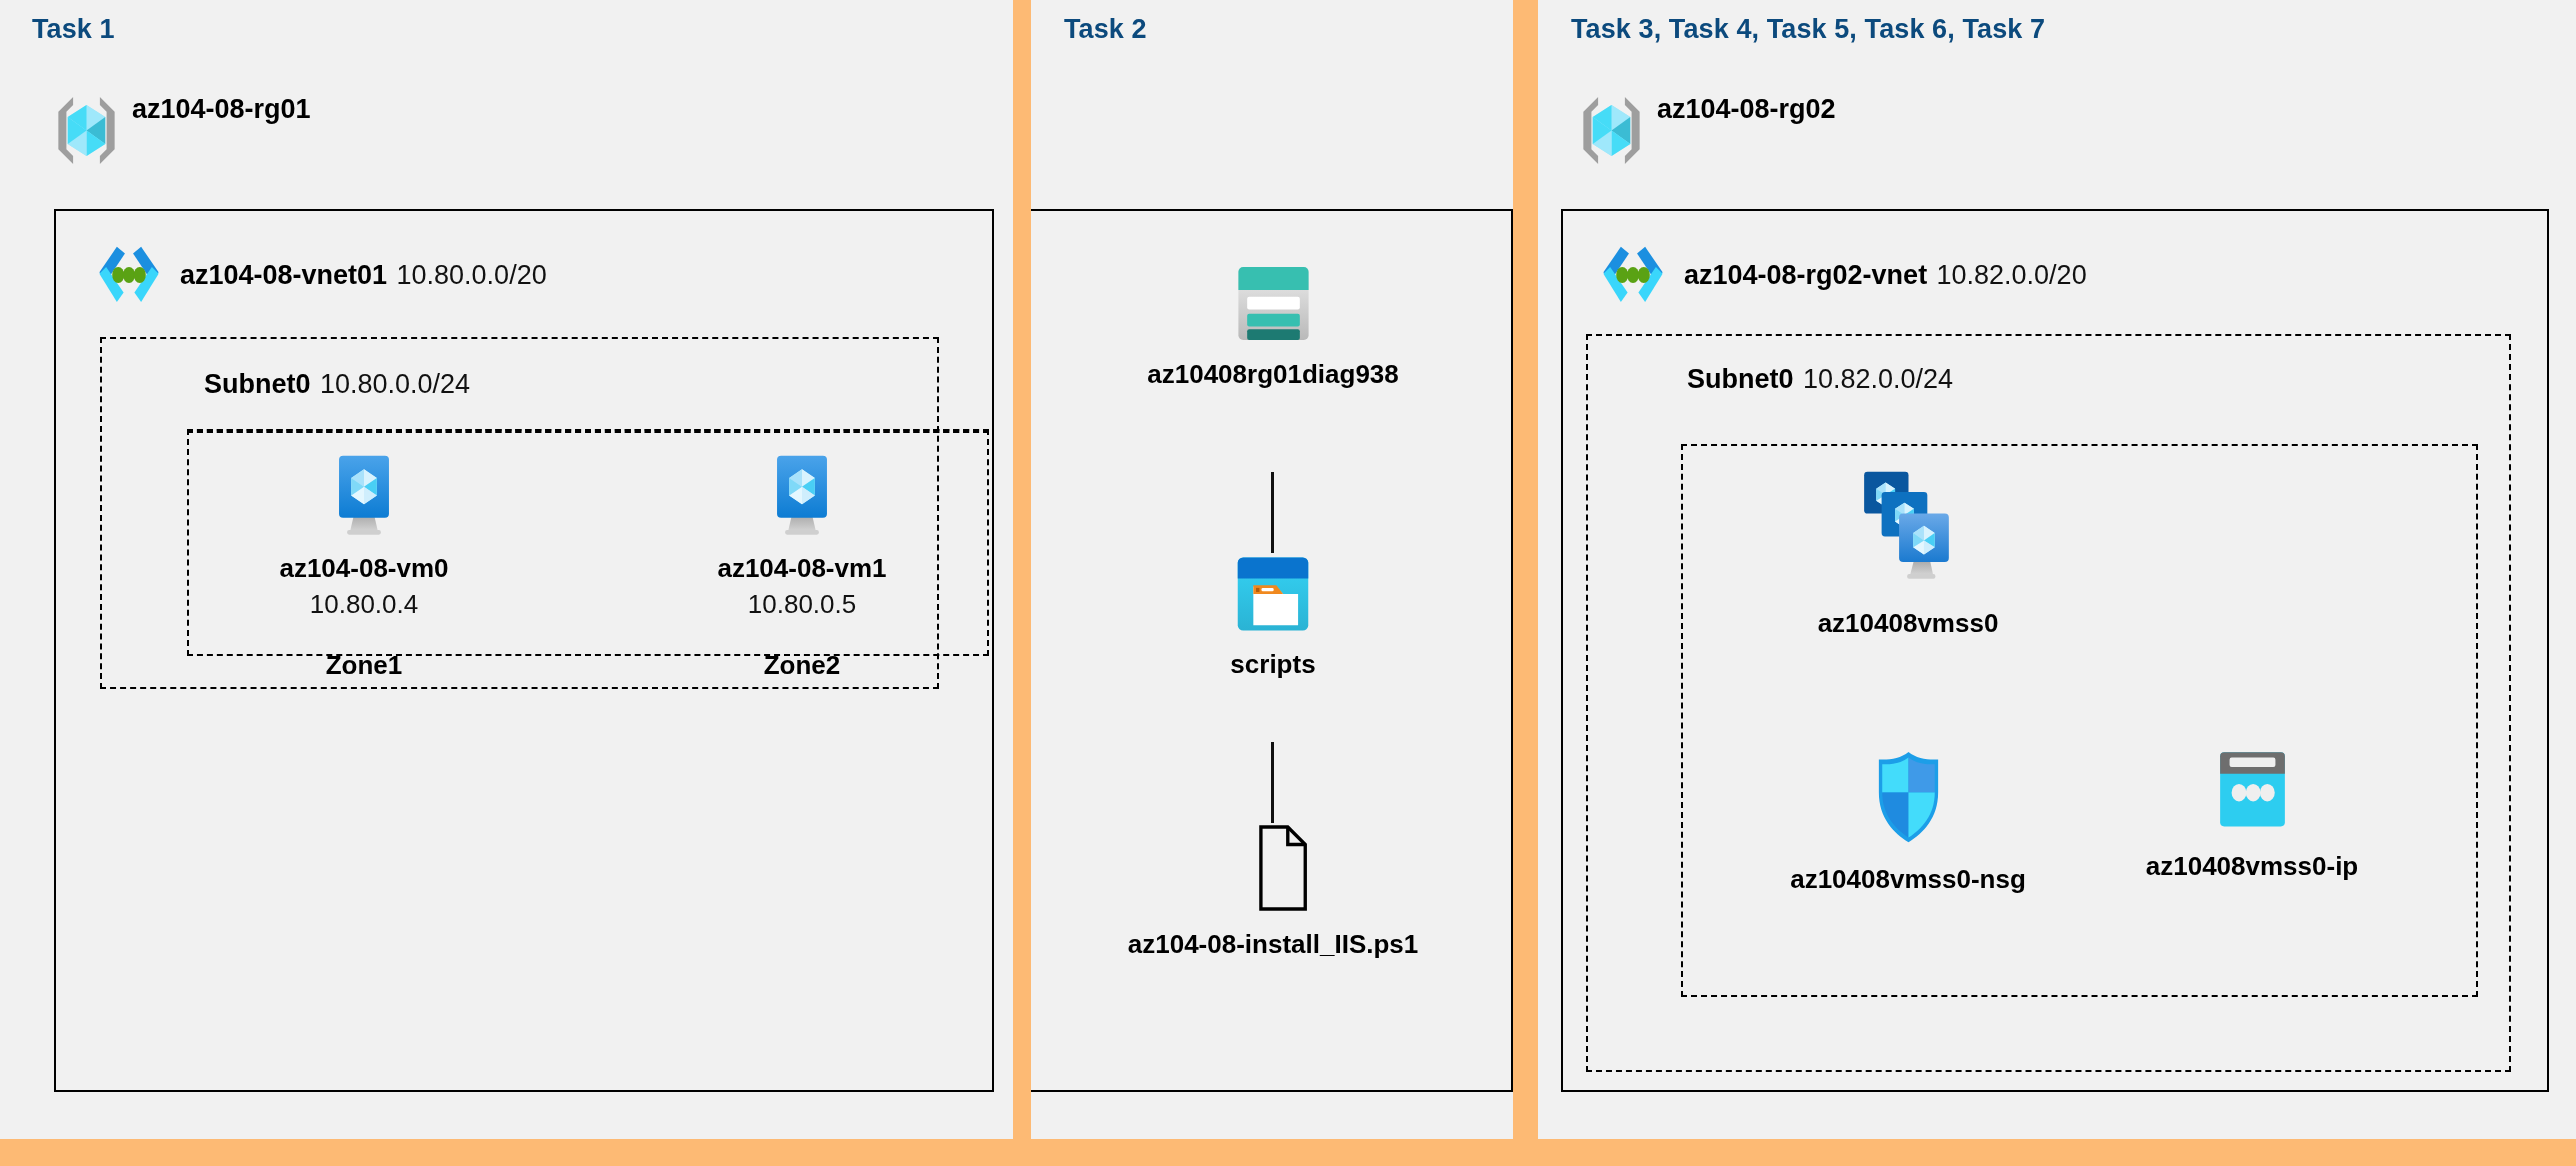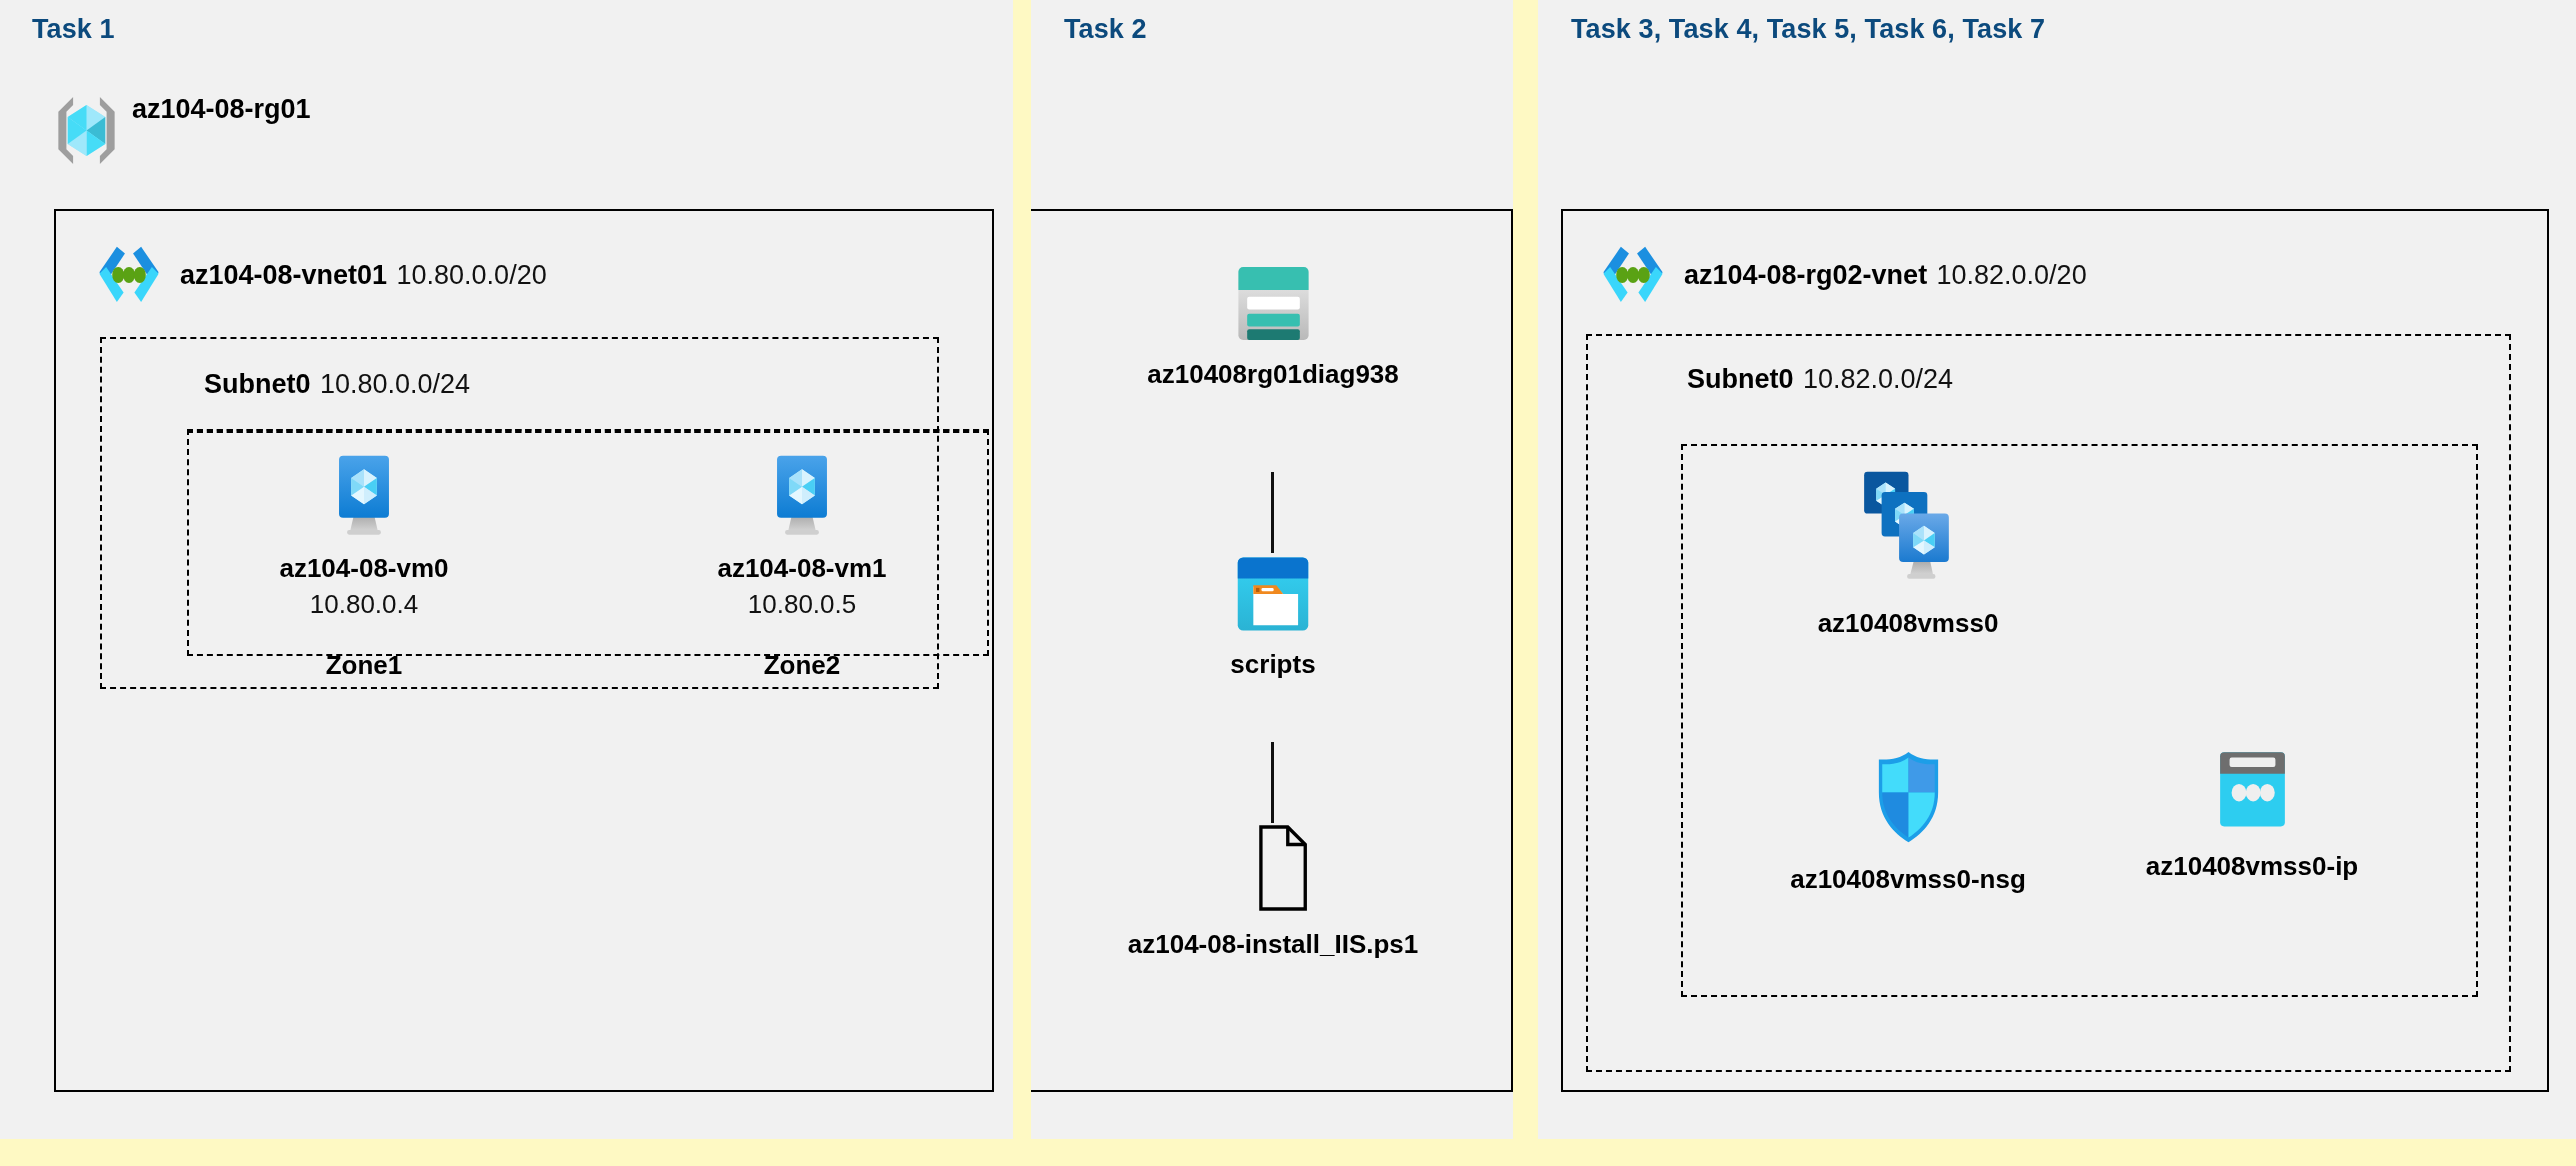--- a/index.html
+++ b/index.html
@@ -1,17 +1,17 @@
 <!DOCTYPE html>
 <html style="font-size:10.8px"><head>
 <meta charset="utf-8">
 <style>
   html,body{margin:0;padding:0;background:#ffffff;}
   body{font-family:"Liberation Sans",sans-serif;}
-  #stage{position:relative;width:2576px;height:1166px;background:#fef9c3;overflow:hidden;}
+  #stage{position:relative;width:2576px;height:1166px;background:#fdba74;overflow:hidden;}
 
   .panel{position:absolute;background:#f1f1f1;}
   .task-label{position:absolute;color:#0c4a7d;font-weight:bold;font-size:27px;letter-spacing:0.1px;white-space:nowrap;}
 
   .rg-row{position:absolute;display:flex;align-items:flex-start;gap:12px;}
   .rg-name{font-size:27px;font-weight:bold;color:#000;white-space:nowrap;}
 
   .solidbox{position:absolute;border:2.7px solid #000;background:transparent;box-sizing:border-box;}
   .dashbox{position:absolute;border:2.7px dashed #000;box-sizing:border-box;}
 
@@ -194,20 +194,36 @@
         <path d="M46 4 L86 4 L112 30 L112 126 L46 126 Z" fill="#f1f1f1" stroke="#000" stroke-width="5" stroke-linejoin="miter"></path>
         <path d="M86 4 L86 30 L112 30" fill="none" stroke="#000" stroke-width="5"></path>
       </svg>
     </span>
     <span class="node-title" style="margin-top:-30px;">az104-08-install_IIS.ps1</span>
   </div>
 
   <div class="panel" style="left:1538px;top:0px;width:1038px;height:1139px;"></div>
   <div class="task-label" style="left:1571px;top:13.5px;">Task 3, Task 4, Task 5, Task 6, Task 7</div>
 
+  <div class="rg-row" style="left:1578px;top:94px;">
+    <span>
+      <svg width="67" height="73" viewBox="0 0 100 108">
+        <path d="M30 4 L8 26 L8 82 L30 104 L30 92 L20 82 L20 26 L30 16 Z" fill="#9e9e9e"></path>
+        <path d="M70 4 L92 26 L92 82 L70 104 L70 92 L80 82 L80 26 L70 16 Z" fill="#9e9e9e"></path>
+        <path d="M50 16 L78 34 L78 74 L50 92 L22 74 L22 34 Z" fill="#9fe8fb"></path>
+        <path d="M50 16 L78 34 L50 54 Z" fill="#9fe8fb"></path>
+        <path d="M22 34 L50 54 L50 16 Z" fill="#46dcf7"></path>
+        <path d="M50 54 L78 34 L78 74 Z" fill="#3bbcd4"></path>
+        <path d="M50 54 L78 74 L50 92 Z" fill="#46dcf7"></path>
+        <path d="M50 54 L50 92 L22 74 Z" fill="#9fe8fb"></path>
+        <path d="M22 34 L50 54 L22 74 Z" fill="#46dcf7"></path>
+      </svg>
+    </span>
+    <span class="rg-name">az104-08-rg02</span>
+  </div>
 
   <div class="solidbox" style="left:1561px;top:209px;width:988px;height:883px;"></div>
 
   <div class="vnet-row" style="left:1598px;top:244px;">
     <span>
       <svg width="70" height="62" viewBox="0 0 104 92">
         <path d="M34 4 L8 42 L18 56 L46 14 Z" fill="#1b8fe0"></path>
         <path d="M70 4 L96 42 L86 56 L58 14 Z" fill="#1b8fe0"></path>
         <path d="M8 44 L34 86 L44 72 L18 34 Z" fill="#3ad6fb"></path>
         <path d="M96 44 L70 86 L60 72 L86 34 Z" fill="#3ad6fb"></path>

